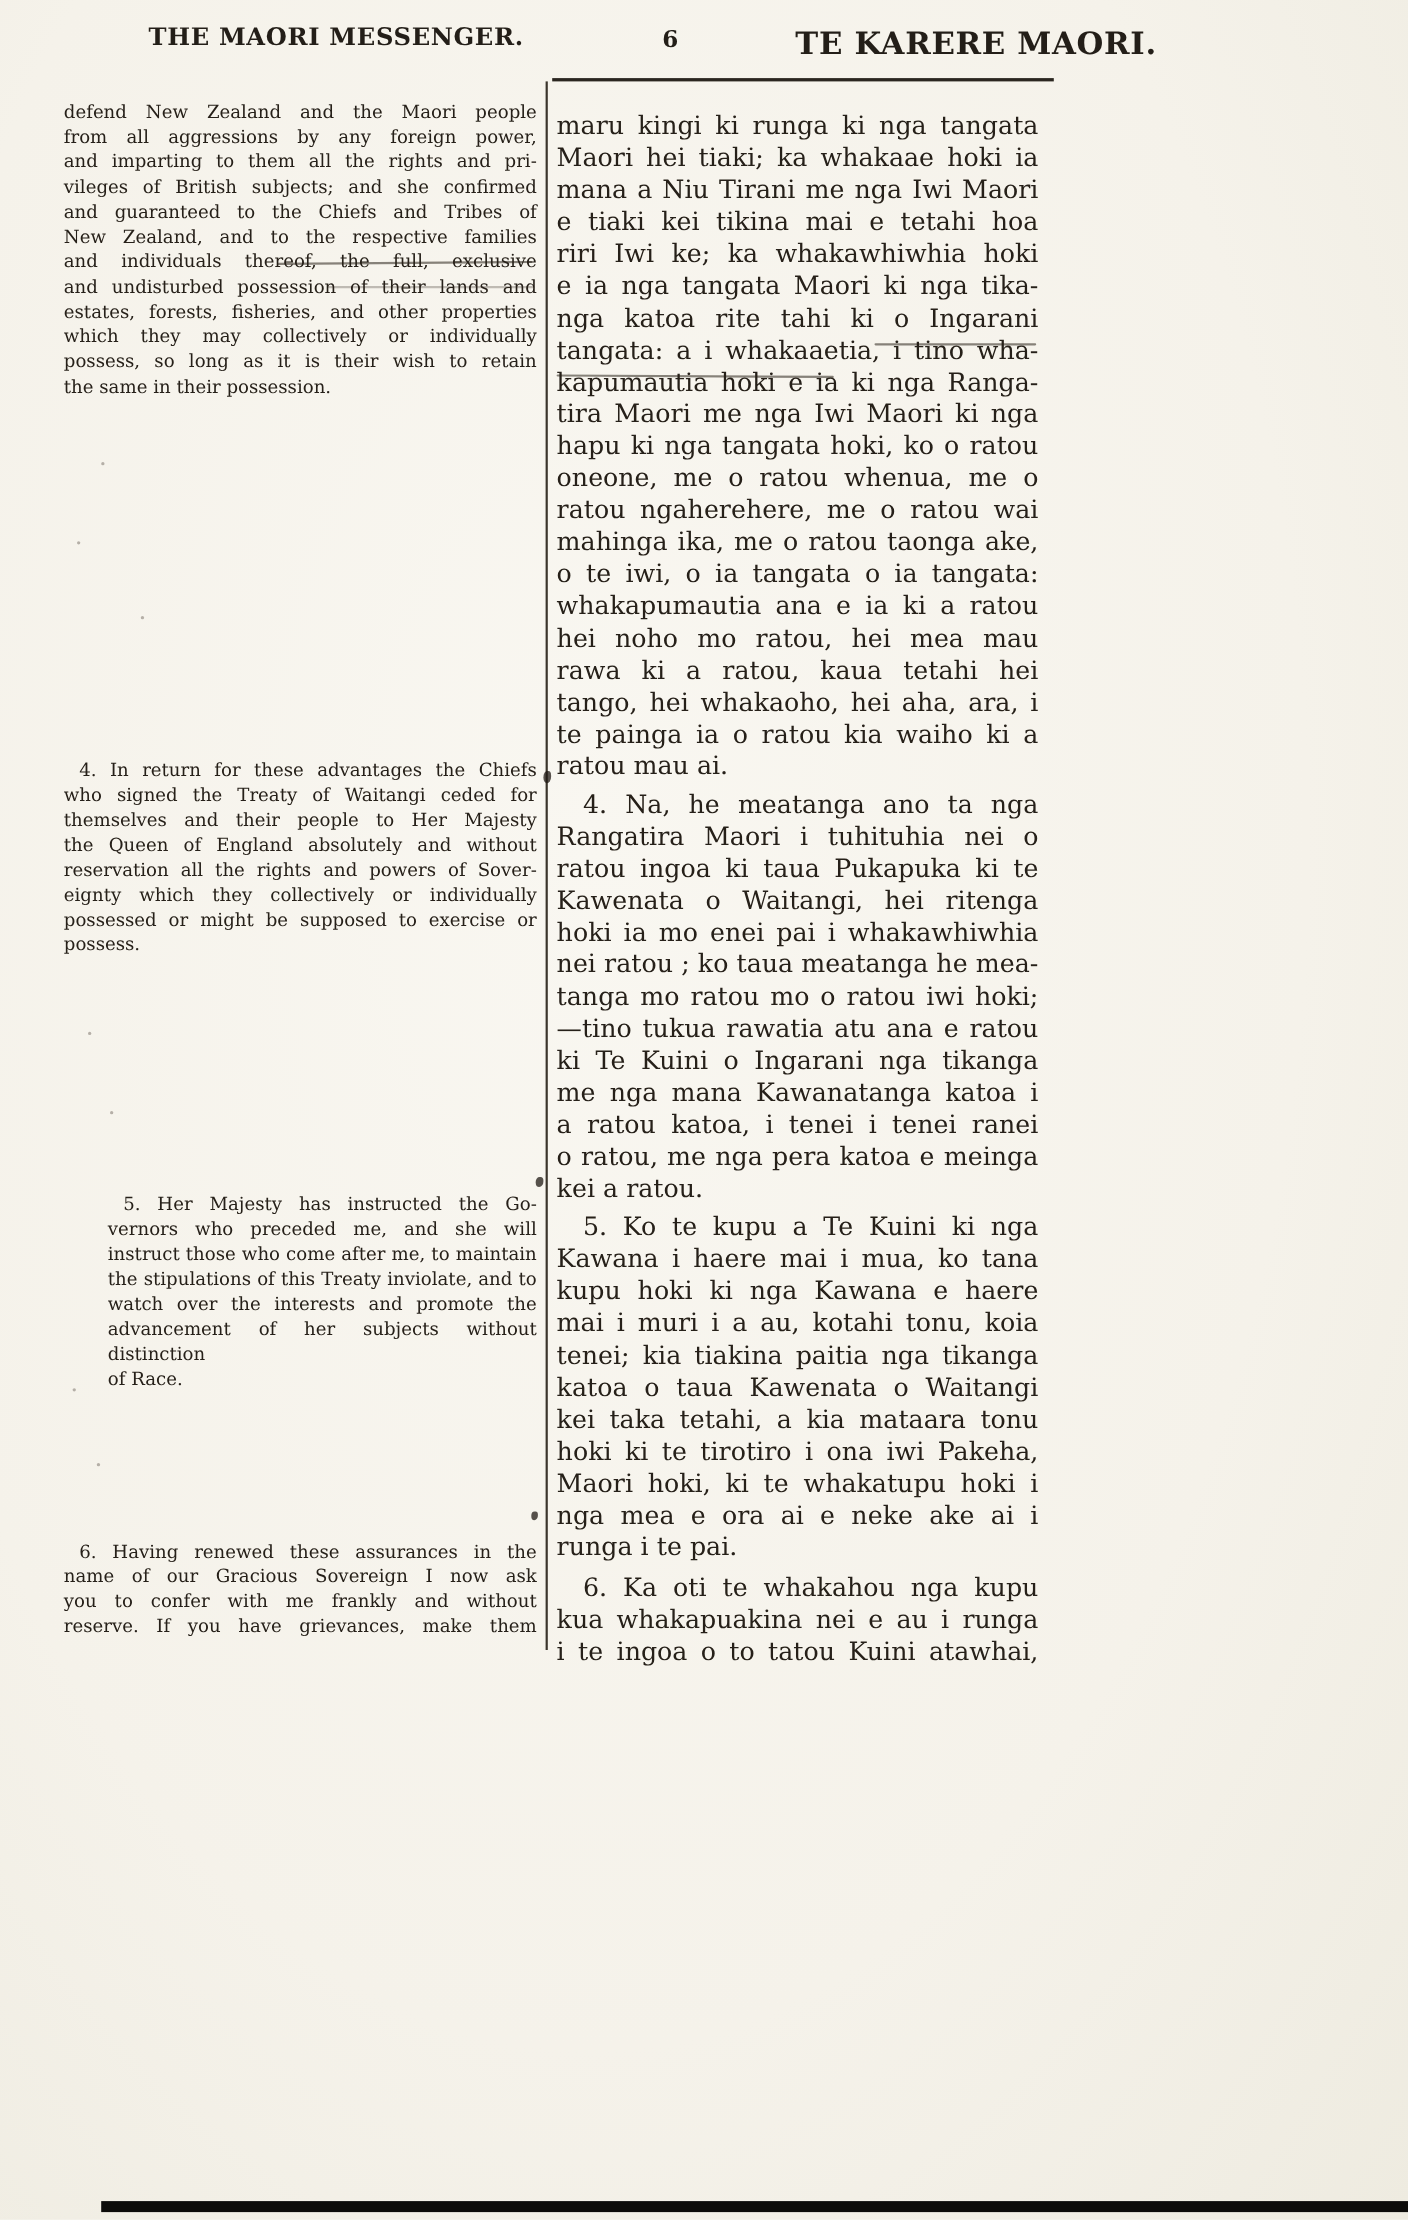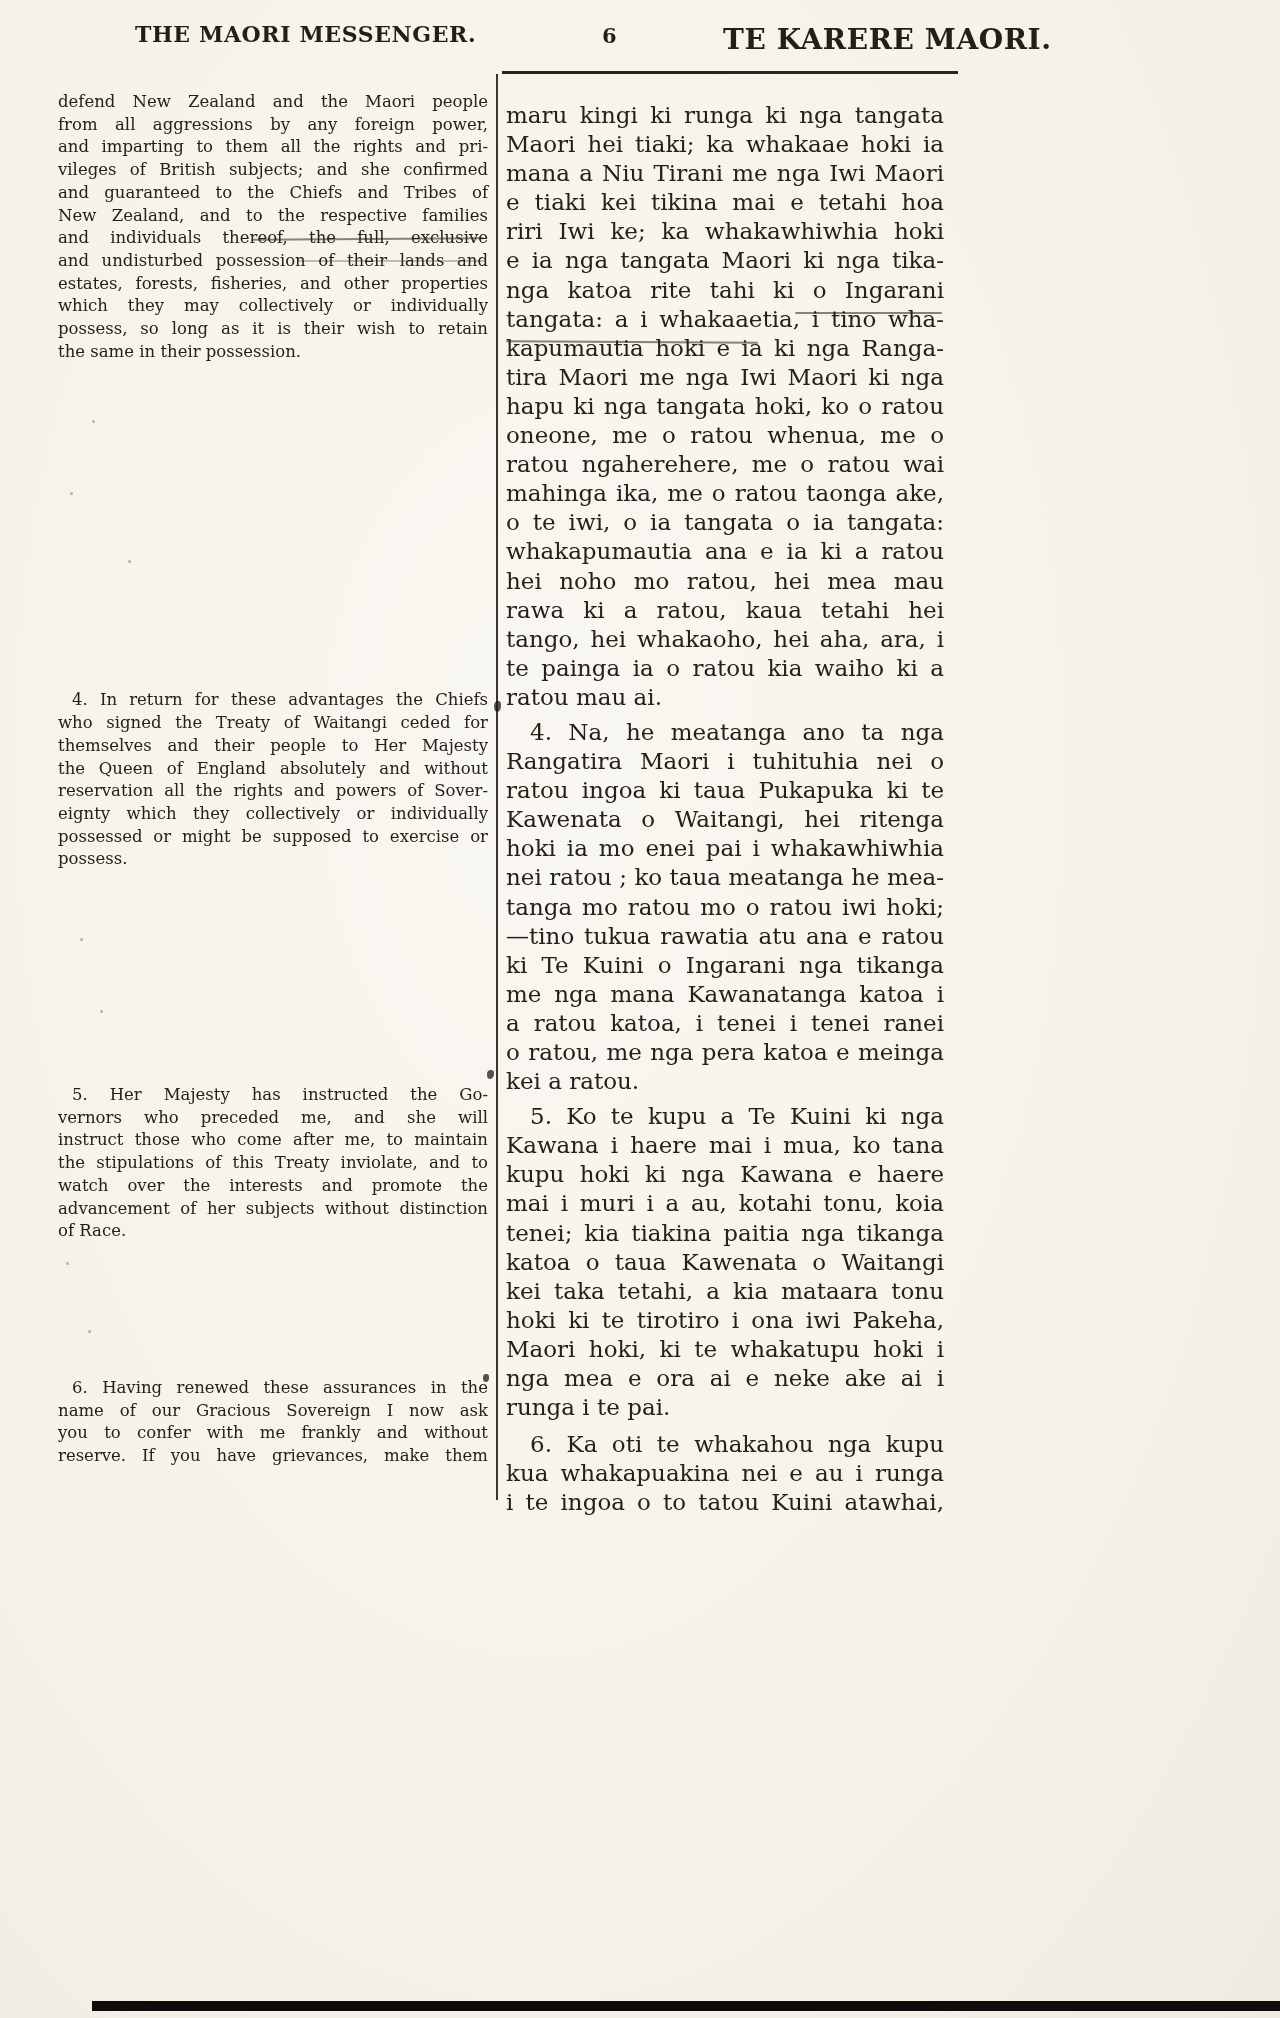--- a/index.html
+++ b/index.html
@@ -45,21 +45,21 @@
   .column { position: absolute; top: 91px; }
   .col-left  { left: 58px;  width: 430px; font-size: 16.5px; line-height: 22.7px; }
   .col-right { left: 506px; width: 438px; font-size: 23px; line-height: 29.1px; margin-top: 10px; }
 
   .line { text-align: justify; text-align-last: justify; }
   .line.last { text-align-last: left; }
   .col-left  .para.indent .line:first-child { text-indent: 14px; }
   .col-right .para.indent .line:first-child { text-indent: 24px; }
 
   .col-left .para:nth-child(2) { margin-top: 326px; }
-  .col-left .para:nth-child(3) { margin-top: 213px; }
+  .col-left .para:nth-child(3) { margin-top: 213px; margin-left: 40px; }
   .col-left .para:nth-child(4) { margin-top: 134px; }
   .col-right .para:nth-child(2) { margin-top: 6px; }
   .col-right .para:nth-child(3) { margin-top: 6px; }
   .col-right .para:nth-child(4) { margin-top: 8px; }
 
   .ink-mark {
     position: absolute;
     height: 2px;
     background: rgba(42, 34, 26, 0.55);
     border-radius: 2px;

